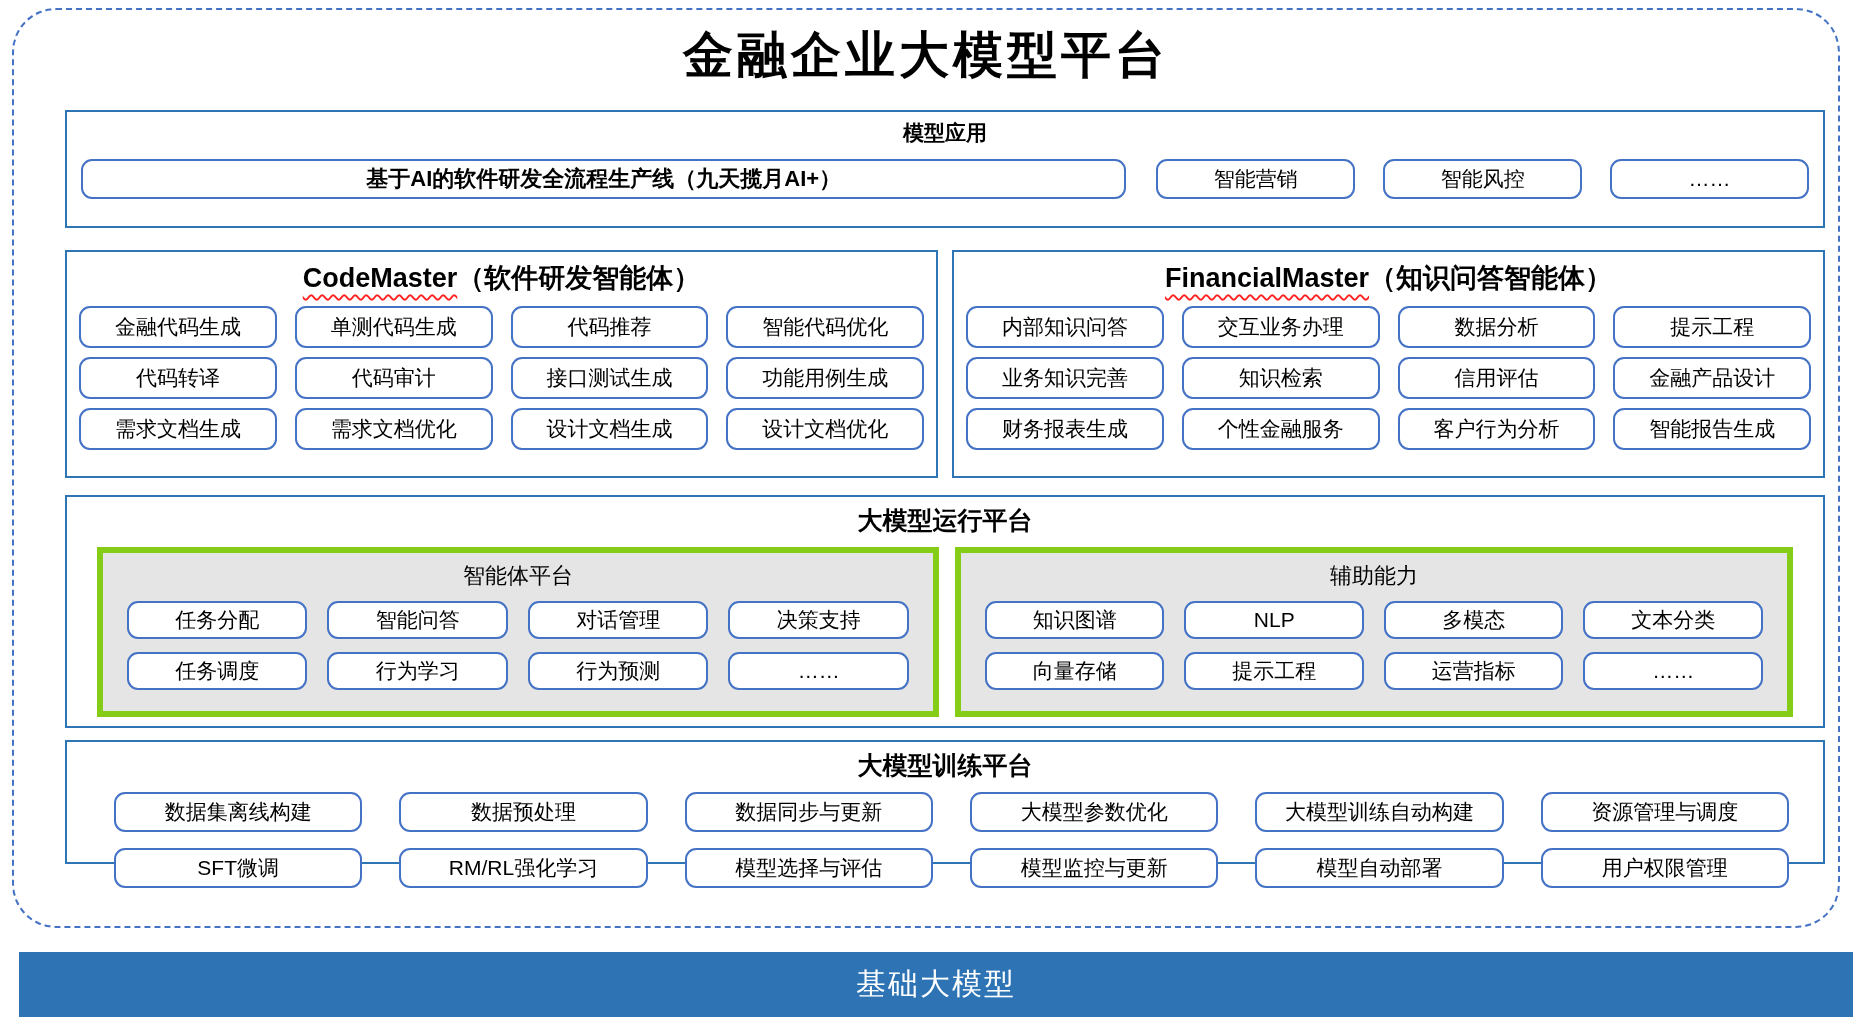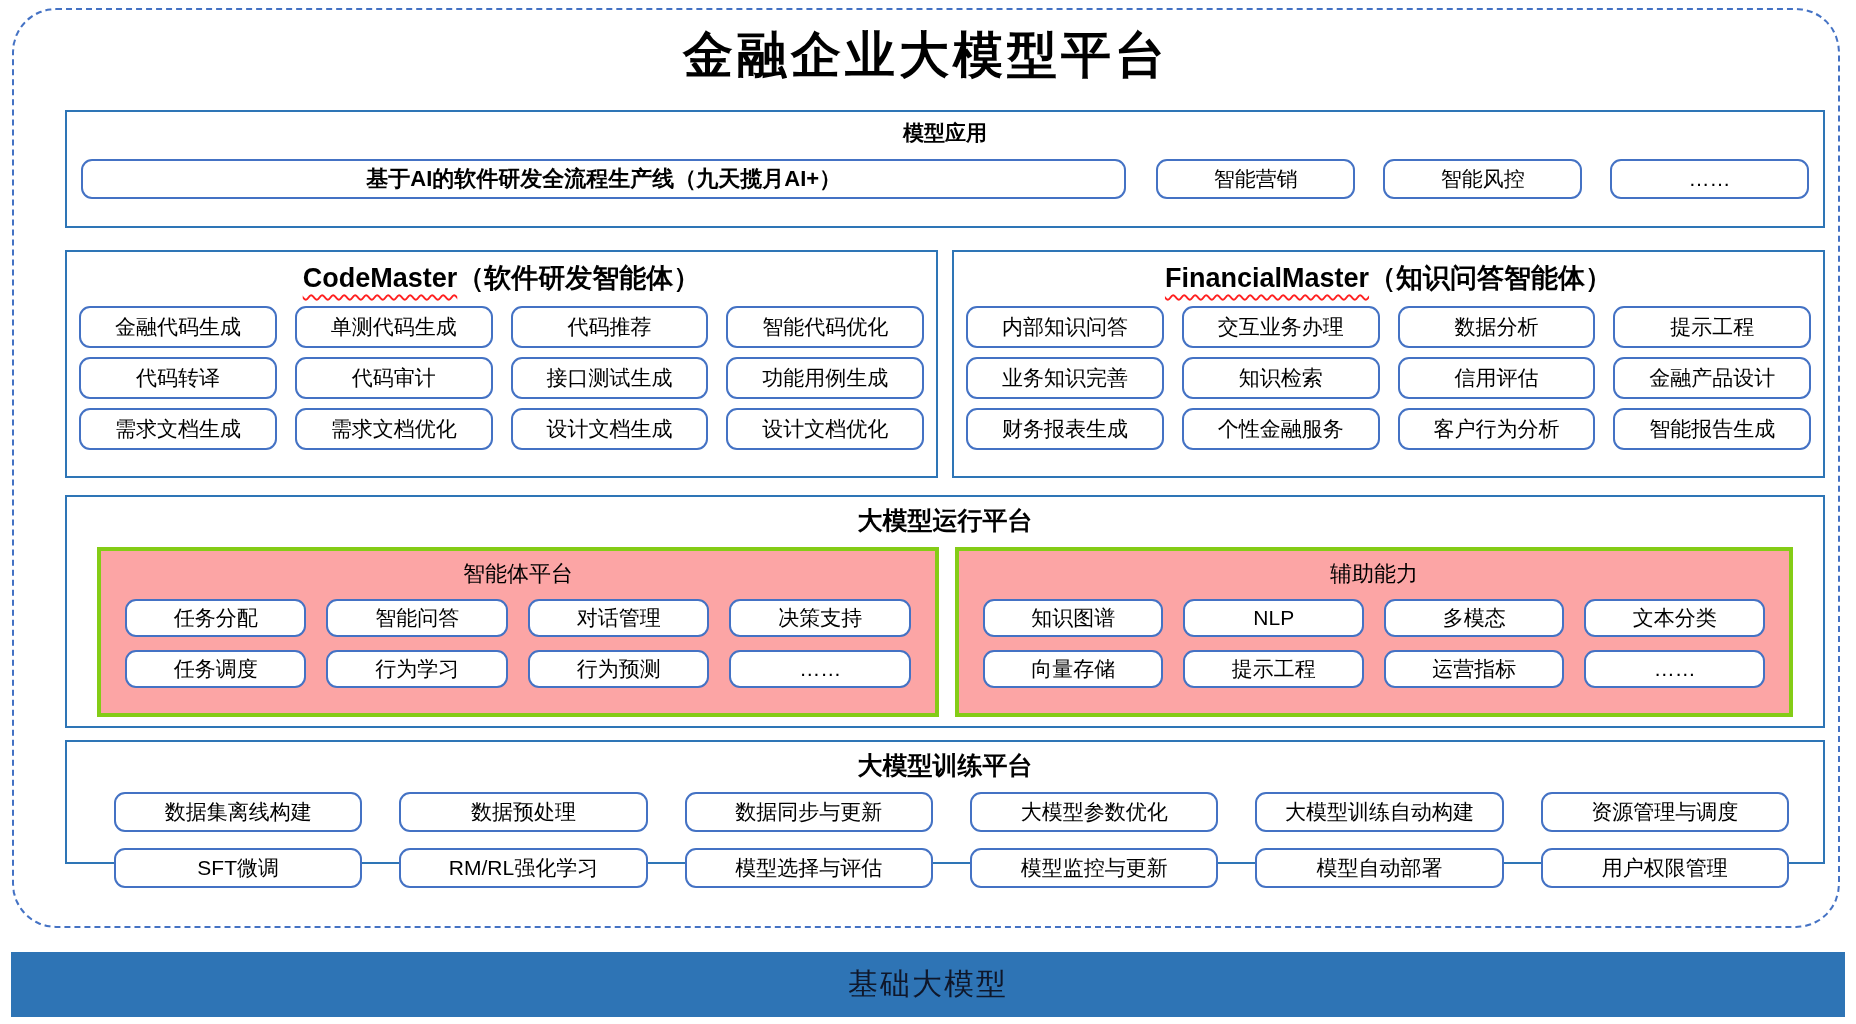--- a/index.html
+++ b/index.html
@@ -45,37 +45,37 @@
     text-decoration:underline;text-decoration-style:wavy;
     text-decoration-color:#FF2020;text-decoration-thickness:2px;
     text-underline-offset:7px;
   }
   .grid4{display:grid;grid-template-columns:repeat(4,1fr);column-gap:18px;row-gap:9px;margin-top:8px;}
   .grid4 .pill{height:42px;}
   
   .sec-runtime{top:485px;height:233px;}
   .runtime-row{display:flex;gap:16px;padding:10px 30px 0 30px;}
   .sub-box{
-    border:4px solid #84cc16;box-sizing:border-box;background:#fca5a5;
+    border:6px solid #84cc16;box-sizing:border-box;background:#e5e5e5;
     padding:6px 24px 12px 24px;height:170px;
   }
   .sub-box-l{flex:1.005;}
   .sub-box-r{flex:1;}
   .sub-title{text-align:center;font-size:22px;line-height:34px;font-weight:normal;}
   .grid4b{display:grid;grid-template-columns:repeat(4,1fr);column-gap:20px;row-gap:13px;margin-top:8px;}
   .grid4b .pill{height:38px;}
   
   .sec-training{top:730px;height:124px;}
   .sec-training .sec-header{font-size:25px;}
   .grid6{display:grid;grid-template-columns:repeat(6,1fr);column-gap:24px;row-gap:16px;padding:10px 34px 0 34px;}
   .grid6 .pill{height:40px;margin-left:13px;}
   
   .footer-bar{
-    position:absolute;left:11px;top:952px;width:1834px;height:65px;
-    background:#2E74B5;color:#0f172a;display:flex;align-items:center;justify-content:center;
+    position:absolute;left:19px;top:952px;width:1834px;height:65px;
+    background:#2E74B5;color:#ffffff;display:flex;align-items:center;justify-content:center;
     font-size:30px;letter-spacing:2px;
   }
 </style>
 </head>
 <body>
 
 <div class="outer">
 
   <h1 class="main-title">金融企业大模型平台</h1>
 

